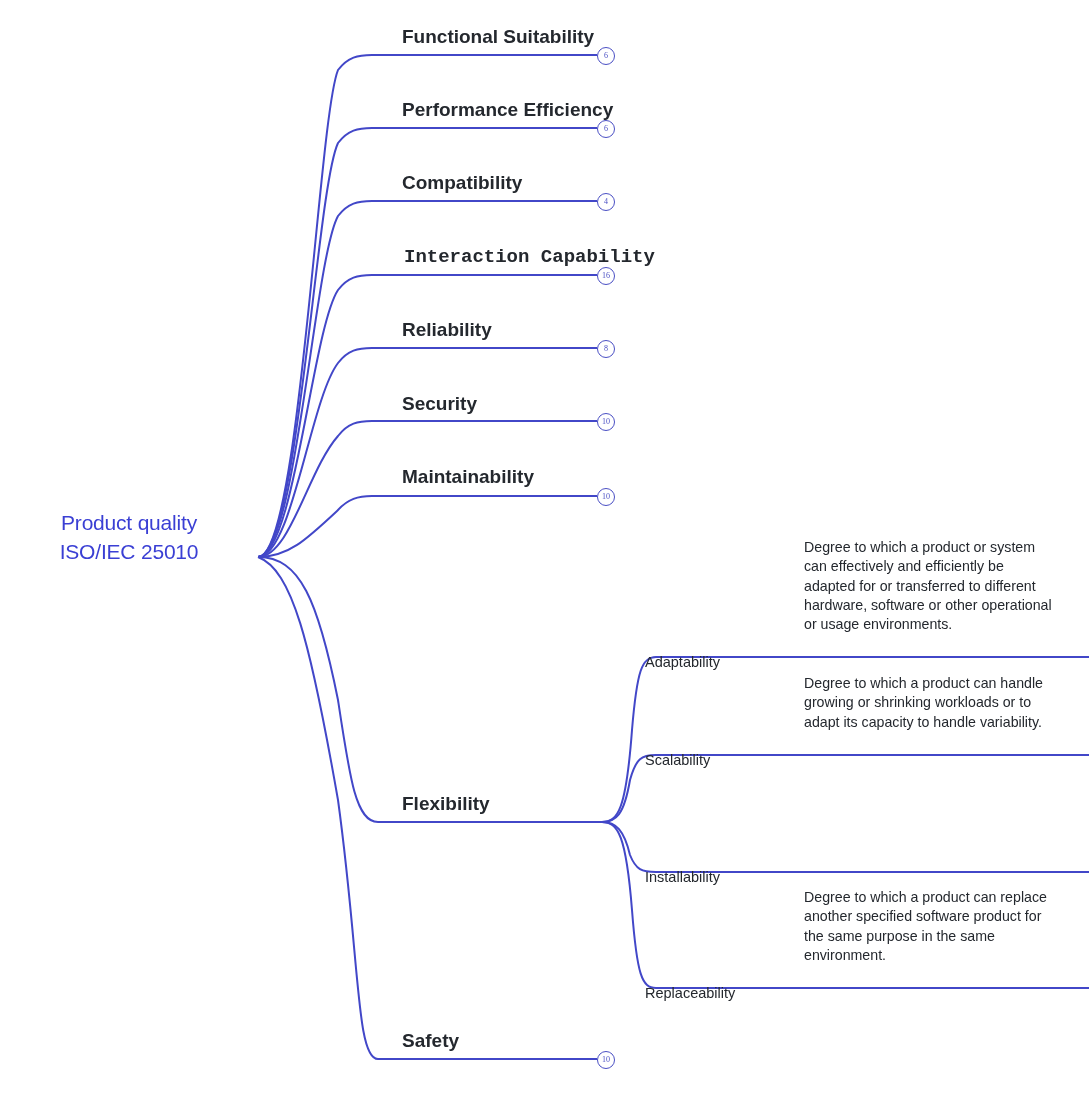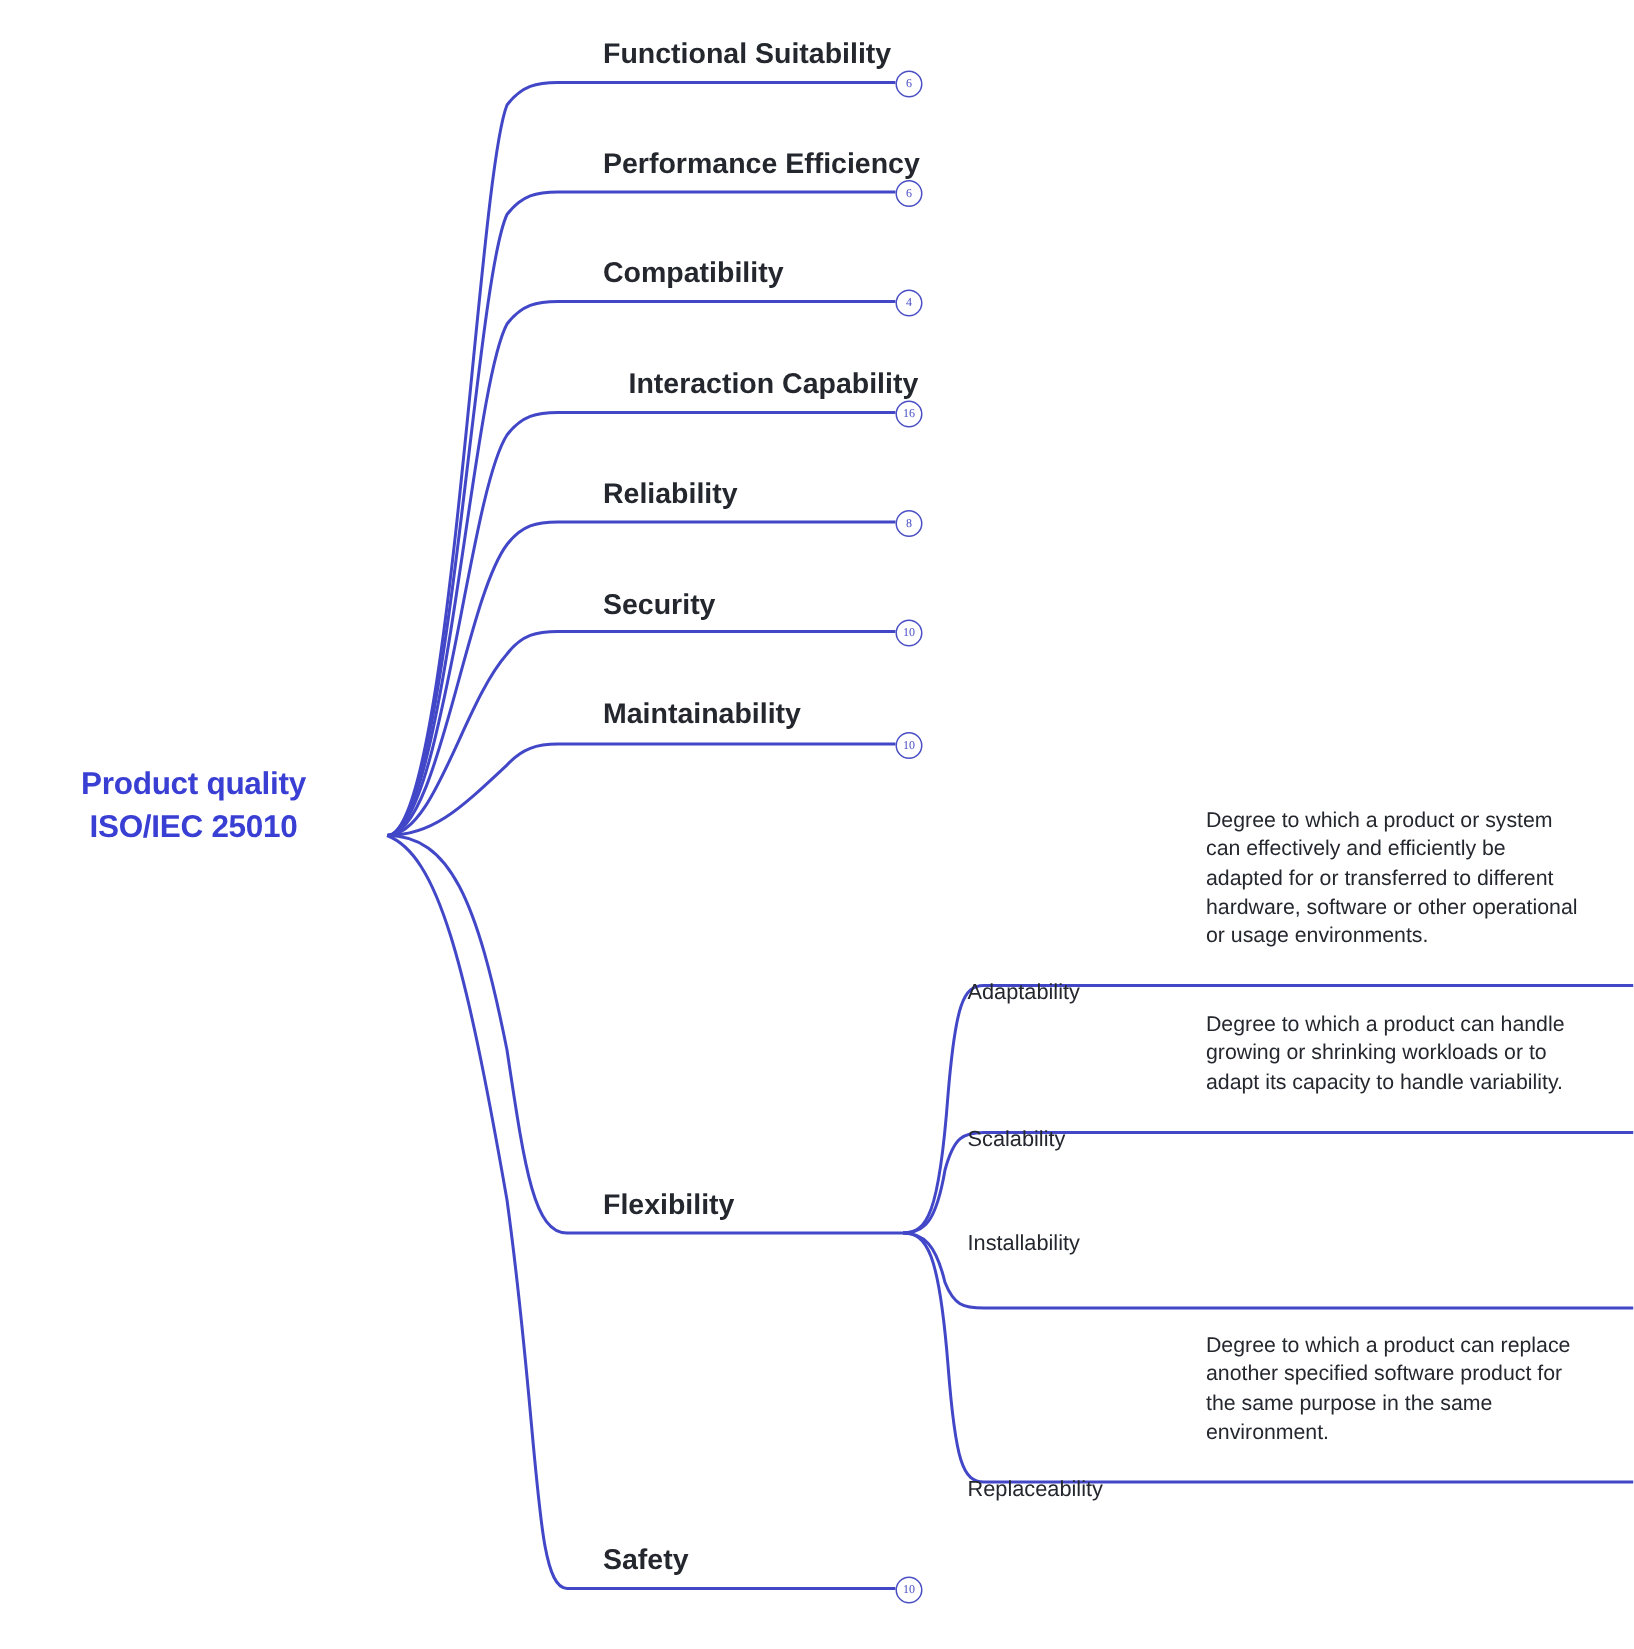--- a/index.html
+++ b/index.html
@@ -25,21 +25,21 @@
   }
 
   
   .root-node {
     position: absolute;
     left: 0px;
     top: 508px;
     width: 258px;
     text-align: center;
     color: #3A3FD4;
-    font-weight: bold;
+    font-weight: normal;
     font-size: 21px;
     line-height: 29px;
     letter-spacing: -0.2px;
   }
   .root-line { display: block; }
 
   
   .branch-label {
     position: absolute;
     color: #24282e;
@@ -124,38 +124,38 @@
   </svg>
 
   <div class="root-node">
     <span class="root-line">Product quality</span>
     <span class="root-line">ISO/IEC 25010</span>
   </div>
 
   <div class="branch-label" style="left:402px; top:28px;">Functional Suitability</div>
   <div class="branch-label" style="left:402px; top:101px;">Performance Efficiency</div>
   <div class="branch-label" style="left:402px; top:174px;">Compatibility</div>
-  <div class="branch-label" style="left:419px; top:248px;">Interaction Capability</div>
+  <div class="branch-label" style="left:404px; top:248px;font-family:Liberation Mono, monospace;">Interaction Capability</div>
   <div class="branch-label" style="left:402px; top:321px;">Reliability</div>
   <div class="branch-label" style="left:402px; top:395px;">Security</div>
   <div class="branch-label" style="left:402px; top:468px;">Maintainability</div>
   <div class="branch-label" style="left:402px; top:795px;">Flexibility</div>
   <div class="branch-label" style="left:402px; top:1032px;">Safety</div>
 
   <div class="badge" style="left:597px; top:47px;">6</div>
   <div class="badge" style="left:597px; top:120px;">6</div>
   <div class="badge" style="left:597px; top:193px;">4</div>
   <div class="badge" style="left:597px; top:267px;">16</div>
   <div class="badge" style="left:597px; top:340px;">8</div>
   <div class="badge" style="left:597px; top:413px;">10</div>
   <div class="badge" style="left:597px; top:488px;">10</div>
   <div class="badge" style="left:597px; top:1051px;">10</div>
 
   <div class="sub-label" style="left:645px; top:633px;">Adaptability</div>
   <div class="sub-label" style="left:645px; top:731px;">Scalability</div>
-  <div class="sub-label" style="left:645px; top:800px;">Installability</div>
+  <div class="sub-label" style="left:645px; top:848px;">Installability</div>
   <div class="sub-label" style="left:645px; top:964px;">Replaceability</div>
 
   <div class="desc-block" style="top:538px;">Degree to which a product or system can effectively and efficiently be adapted for or transferred to different hardware, software or other operational or usage environments.</div>
   <div class="desc-block" style="top:674px;">Degree to which a product can handle growing or shrinking workloads or to adapt its capacity to handle variability.</div>
   <div class="desc-block" style="top:888px;">Degree to which a product can replace another specified software product for the same purpose in the same environment.</div>
 
 </div>
 
 </body></html>

